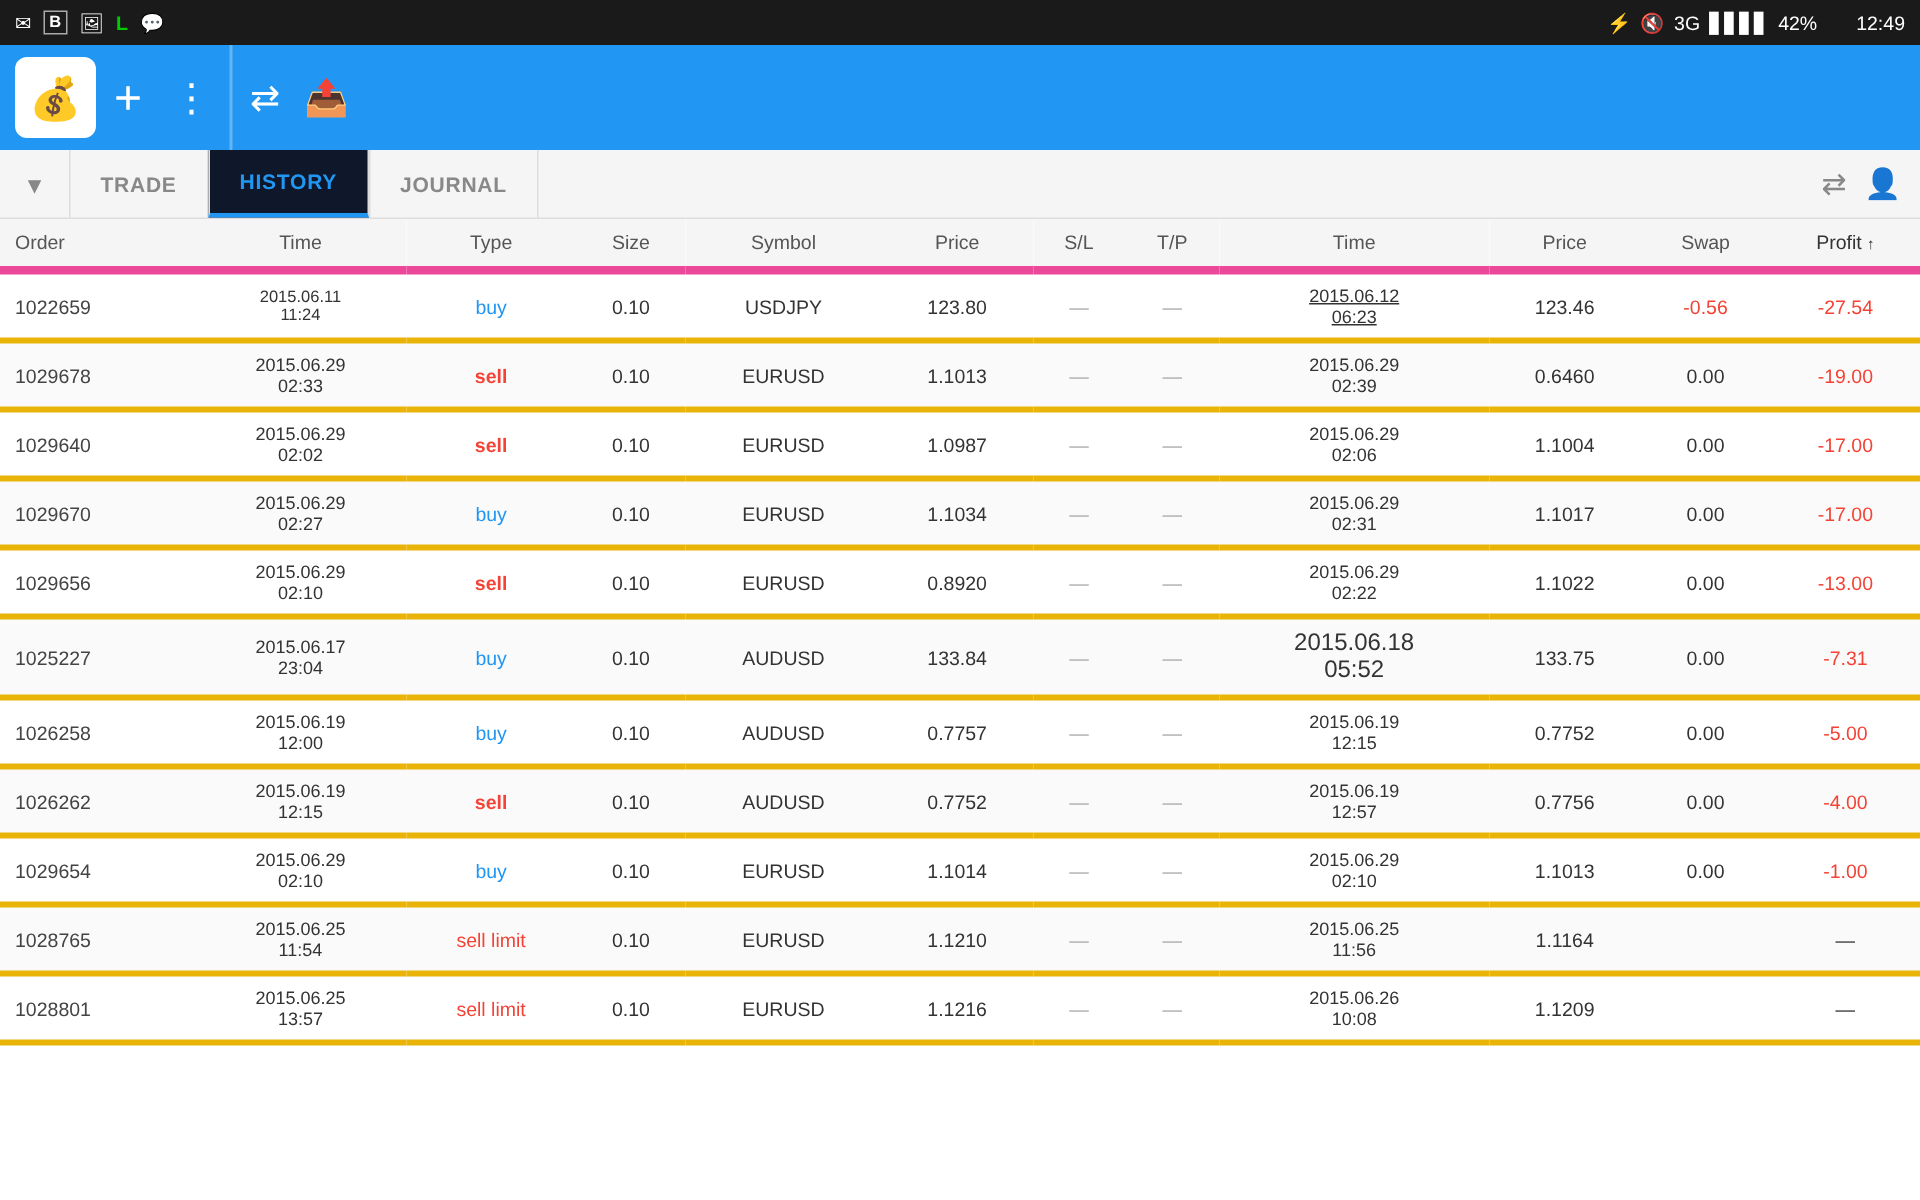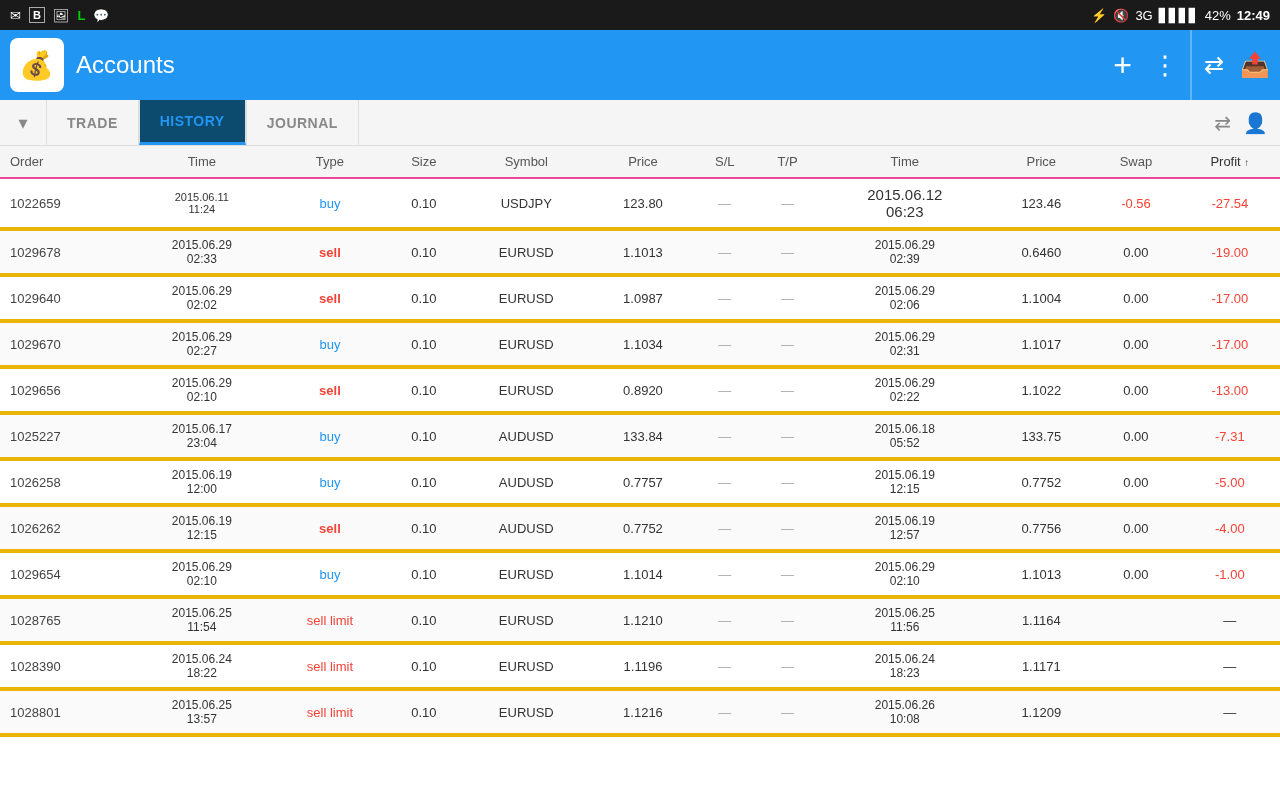--- a/index.html
+++ b/index.html
@@ -97,21 +97,21 @@
       font-weight: 600;
       color: #888;
       cursor: pointer;
       border-right: 1px solid #ddd;
       border-left: 1px solid #ddd;
       letter-spacing: 0.5px;
     }
     .tab.active {
       color: #2196F3;
       border-bottom: 3px solid #2196F3;
-      background: #0c4a6e;
+      background: #0f172a;
     }
     .tab-bar-spacer { flex: 1; }
     .tab-bar-actions {
       display: flex;
       align-items: center;
       gap: 4px;
       padding-right: 8px;
     }
     .tab-bar-actions span { font-size: 20px; color: #888; cursor: pointer; padding: 4px; }
 
@@ -124,21 +124,21 @@
       width: 100%;
       border-collapse: collapse;
       font-size: 13px;
     }
     thead th {
       background: #f5f5f5;
       padding: 8px 6px;
       text-align: center;
       color: #555;
       font-weight: 500;
-      border-bottom: 2px solid #ec4899;
+      border-bottom: 6px solid #ec4899;
       position: sticky;
       top: 0;
       z-index: 10;
       font-size: 13px;
     }
     thead th:first-child { text-align: left; padding-left: 10px; }
     thead th.sort-active { color: #333; }
     thead th .sort-arrow { font-size: 10px; }
 
     tbody tr {
@@ -171,29 +171,28 @@
     <span>🖼</span>
     <span style="color:#0c0;font-weight:bold;">L</span>
     <span>💬</span>
   </div>
   <div class="status-bar-right">
     <span>⚡</span>
     <span>🔇</span>
     <span>3G</span>
     <span>▋▋▋▋</span>
     <span>42%</span>
-    <span style="font-weight:bold;">12:49</span>
+    <span style="font-weight:normal;margin-left:20px;">12:49</span>
   </div>
 </div>
 
 <div class="toolbar">
   <div class="toolbar-logo">
     <span>💰</span>
   </div>
-  <div class="toolbar-title">Accounts</div>
   <div class="toolbar-actions">
     <span style="font-size:32px;font-weight:300;">+</span>
     <span style="font-size:26px;">⋮</span>
   </div>
   <div class="toolbar-divider"></div>
   <div class="toolbar-right">
     <span style="font-size:24px;">⇄</span>
     <span style="font-size:24px;">📤</span>
   </div>
 </div>
@@ -237,21 +236,21 @@
     <tbody id="table-body">
     <tr>
     <td>1022659</td>
     <td style="font-size:11px;">2015.06.11<br>11:24</td>
     <td class="buy">buy</td>
     <td>0.10</td>
     <td>USDJPY</td>
     <td>123.80</td>
     <td class="dash">—</td>
     <td class="dash">—</td>
-    <td style="font-size:15px;">2015.06.12<br>06:23</td>
+    <td style="font-size:12px;text-decoration:underline;">2015.06.12<br>06:23</td>
     <td>123.46</td>
     <td class="negative">-0.56</td>
     <td class="negative">-27.54</td>
   </tr>
         <tr>
     <td>1029678</td>
     <td style="font-size:12px;">2015.06.29<br>02:33</td>
     <td class="sell">sell</td>
     <td>0.10</td>
     <td>EURUSD</td>
@@ -307,21 +306,21 @@
   </tr>
         <tr>
     <td>1025227</td>
     <td style="font-size:12px;">2015.06.17<br>23:04</td>
     <td class="buy">buy</td>
     <td>0.10</td>
     <td>AUDUSD</td>
     <td>133.84</td>
     <td class="dash">—</td>
     <td class="dash">—</td>
-    <td style="font-size:12px;">2015.06.18<br>05:52</td>
+    <td style="font-size:16px;">2015.06.18<br>05:52</td>
     <td>133.75</td>
     <td class="">0.00</td>
     <td class="negative">-7.31</td>
   </tr>
         <tr>
     <td>1026258</td>
     <td style="font-size:12px;">2015.06.19<br>12:00</td>
     <td class="buy">buy</td>
     <td>0.10</td>
     <td>AUDUSD</td>
@@ -369,34 +368,20 @@
     <td>EURUSD</td>
     <td>1.1210</td>
     <td class="dash">—</td>
     <td class="dash">—</td>
     <td style="font-size:12px;">2015.06.25<br>11:56</td>
     <td>1.1164</td>
     <td class=""></td>
     <td class="">—</td>
   </tr>
         <tr>
-    <td>1028390</td>
-    <td style="font-size:12px;">2015.06.24<br>18:22</td>
-    <td class="sell-limit">sell limit</td>
-    <td>0.10</td>
-    <td>EURUSD</td>
-    <td>1.1196</td>
-    <td class="dash">—</td>
-    <td class="dash">—</td>
-    <td style="font-size:12px;">2015.06.24<br>18:23</td>
-    <td>1.1171</td>
-    <td class=""></td>
-    <td class="">—</td>
-  </tr>
-        <tr>
     <td>1028801</td>
     <td style="font-size:12px;">2015.06.25<br>13:57</td>
     <td class="sell-limit">sell limit</td>
     <td>0.10</td>
     <td>EURUSD</td>
     <td>1.1216</td>
     <td class="dash">—</td>
     <td class="dash">—</td>
     <td style="font-size:12px;">2015.06.26<br>10:08</td>
     <td>1.1209</td>

